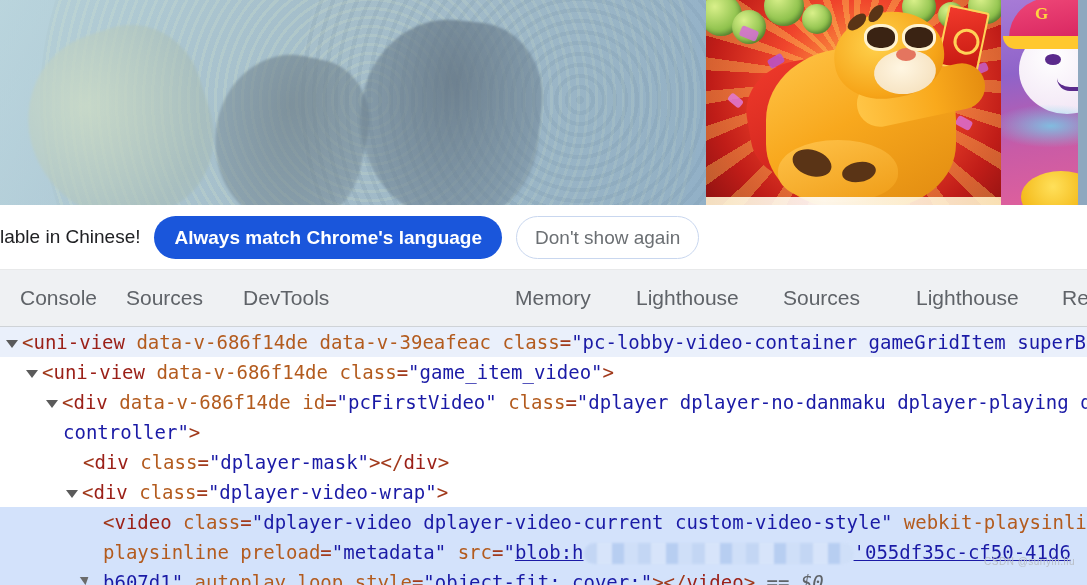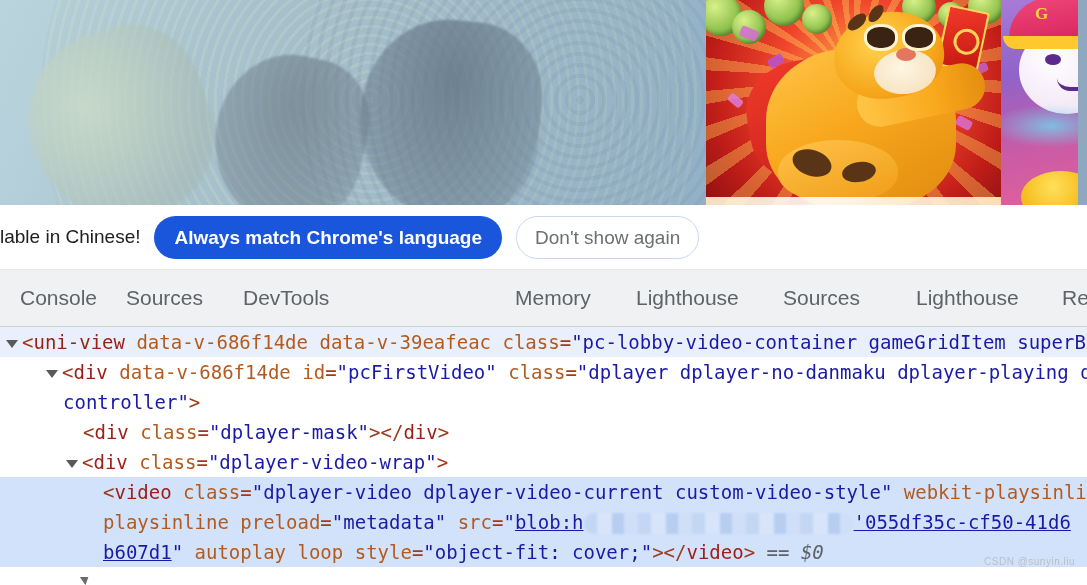--- a/index.html
+++ b/index.html
@@ -490,20 +490,21 @@
       <div class="tab" style="position: absolute; left: 243px;">DevTools</div>
       <div class="tab" style="position: absolute; left: 515px;">Memory</div>
       <div class="tab" style="position: absolute; left: 636px;">Lighthouse</div>
       <div class="tab" style="position: absolute; left: 783px;">Sources</div>
       <div class="tab" style="position: absolute; left: 916px;">Lighthouse</div>
       <div class="tab" style="position: absolute; left: 1062px;">Re</div>
     </div>
 
   <div class="dom-panel" id="dom-panel">
       <div class="dom-line partial-top" id="line-uniview-outer"><span style="display: inline-block; width: 6px;"></span><span class="tri open"></span><span class="punc">&lt;</span><span class="tagr">uni-view</span><span class="attr"> data-v-686f14de</span><span class="attr"> data-v-39eafeac</span><span class="attr"> class</span><span class="punc">=</span><span class="val">"pc-lobby-video-container gameGridItem superB</span></div>
+      <div class="dom-line" id="line-uniview-inner"><span style="display: inline-block; width: 26px;"></span><span class="tri open"></span><span class="punc">&lt;</span><span class="tagr">uni-view</span><span class="attr"> data-v-686f14de</span><span class="attr"> class</span><span class="punc">=</span><span class="val">"game_item_video"</span><span class="punc">&gt;</span></div>
       <div class="dom-line" id="line-div-dplayer"><span style="display: inline-block; width: 46px;"></span><span class="tri open"></span><span class="punc">&lt;</span><span class="tagr">div</span><span class="attr"> data-v-686f14de</span><span class="attr"> id</span><span class="punc">=</span><span class="val">"pcFirstVideo"</span><span class="attr"> class</span><span class="punc">=</span><span class="val">"dplayer dplayer-no-danmaku dplayer-playing d</span></div>
       <div class="dom-line" id="line-controller-wrap"><span style="display: inline-block; width: 46px;"></span><span style="display: inline-block; width: 17px;"></span><span class="val">controller"</span><span class="punc">&gt;</span></div>
       <div class="dom-line" id="line-dplayer-mask"><span style="display: inline-block; width: 66px;"></span><span style="display: inline-block; width: 17px;"></span><span class="punc">&lt;</span><span class="tagr">div</span><span class="attr"> class</span><span class="punc">=</span><span class="val">"dplayer-mask"</span><span class="punc">&gt;</span><span class="punc">&lt;/</span><span class="tagr">div</span><span class="punc">&gt;</span></div>
       <div class="dom-line" id="line-dplayer-video-wrap"><span style="display: inline-block; width: 66px;"></span><span class="tri open"></span><span class="punc">&lt;</span><span class="tagr">div</span><span class="attr"> class</span><span class="punc">=</span><span class="val">"dplayer-video-wrap"</span><span class="punc">&gt;</span></div>
       <div class="dom-line sel" id="line-video-1"><span style="display: inline-block; width: 86px;"></span><span style="display: inline-block; width: 17px;"></span><span class="punc">&lt;</span><span class="tagr">video</span><span class="attr"> class</span><span class="punc">=</span><span class="val">"dplayer-video dplayer-video-current custom-video-style"</span><span class="attr"> webkit-playsinli</span></div>
       <div class="dom-line sel" id="line-video-2"><span style="display: inline-block; width: 86px;"></span><span style="display: inline-block; width: 17px;"></span><span class="attr">playsinline</span><span class="attr"> preload</span><span class="punc">=</span><span class="val">"metadata"</span><span class="attr"> src</span><span class="punc">=</span><span class="val">"</span><span class="link">blob:h</span><span class="blur-redact"></span><span class="link">'055df35c-cf50-41d6</span></div>
       <div class="dom-line sel" id="line-video-3"><span style="display: inline-block; width: 86px;"></span><span style="display: inline-block; width: 17px;"></span><span class="link">b607d1</span><span class="val">"</span><span class="attr"> autoplay</span><span class="attr"> loop</span><span class="attr"> style</span><span class="punc">=</span><span class="val">"object-fit: cover;"</span><span class="punc">&gt;</span><span class="punc">&lt;/</span><span class="tagr">video</span><span class="punc">&gt;</span><span class="eq"> == </span><span class="dollar">$0</span></div>
     </div>
 
   <div class="cursor-glyph"></div>

